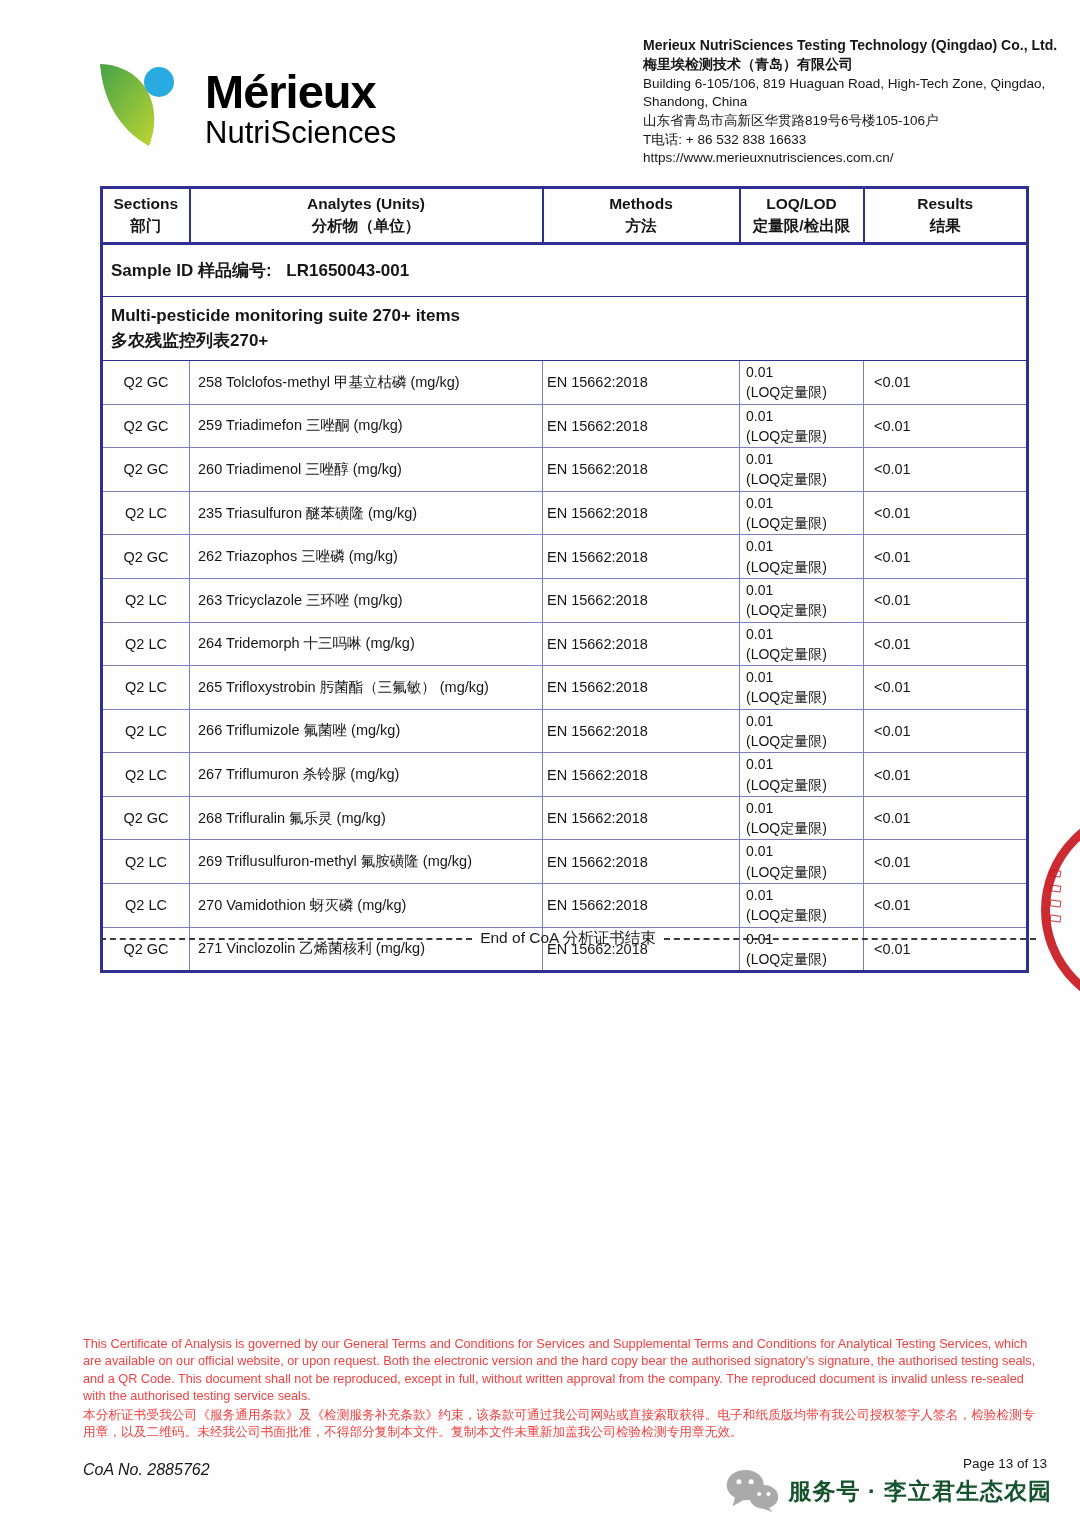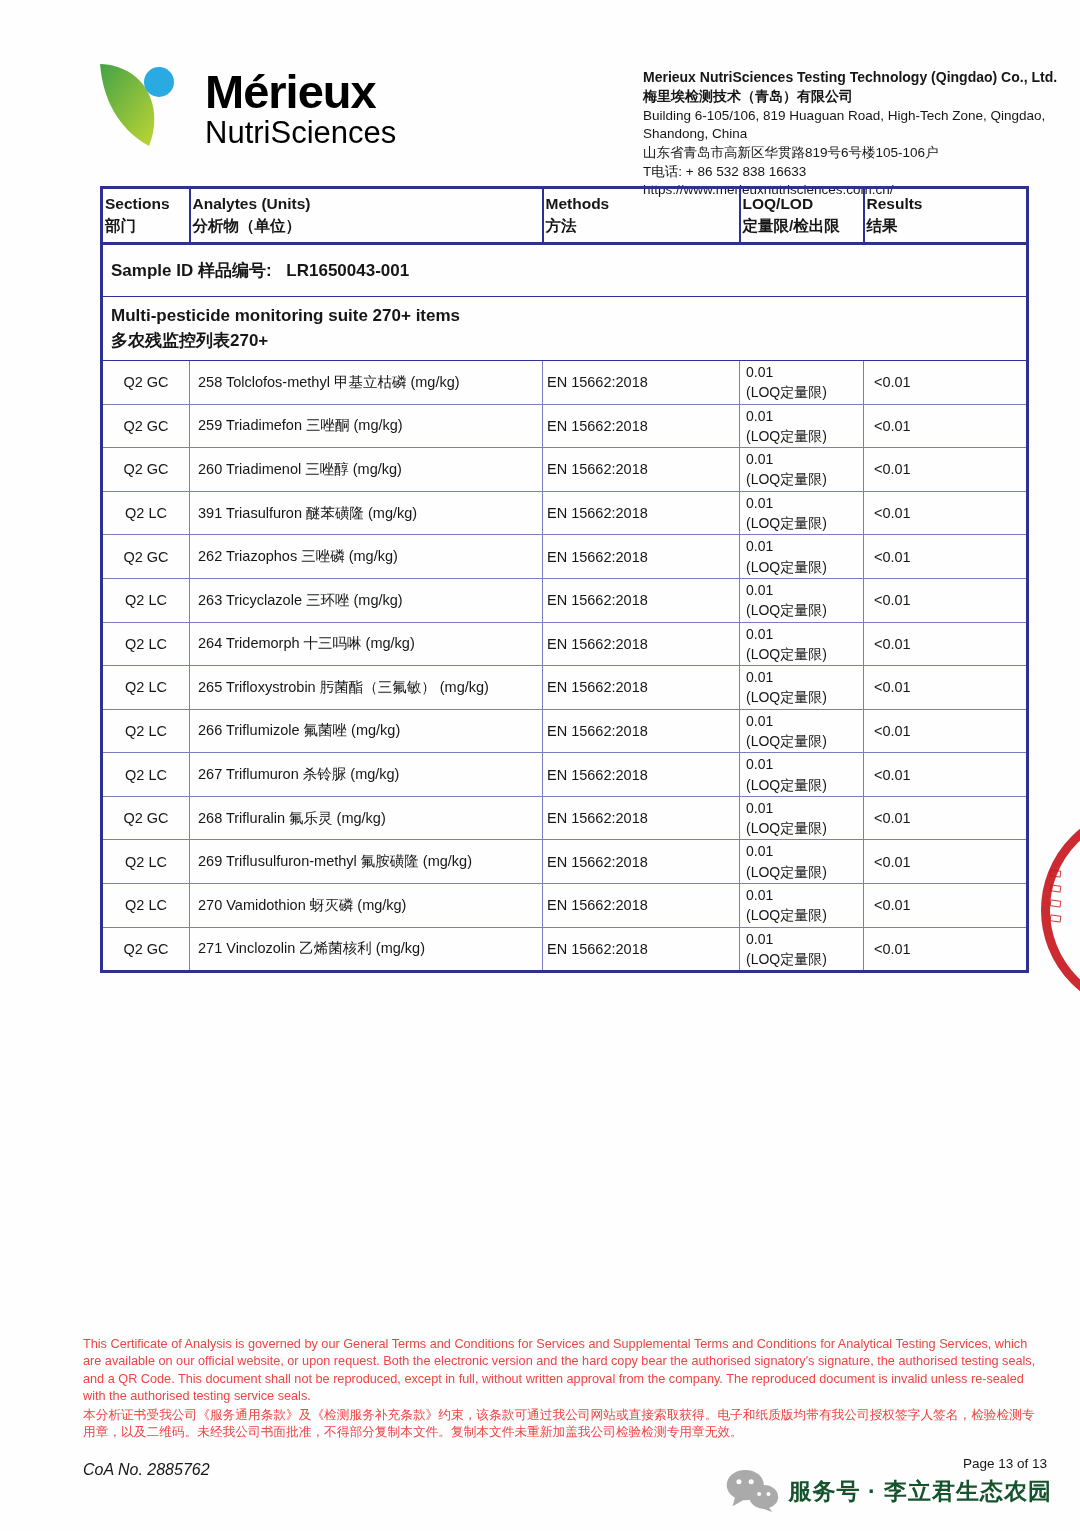--- a/index.html
+++ b/index.html
@@ -9,38 +9,38 @@
   }
   .page{position:absolute;inset:0;background:#fefefe;overflow:hidden;}
 
   
   .logo{position:absolute;left:93px;top:56px;display:flex;align-items:flex-start;}
   .logo-mark{width:92px;height:100px;position:relative;flex:0 0 auto;}
   .logo-text{margin-left:20px;margin-top:12px;color:#000000;}
   .brand{font-size:47px;font-weight:bold;line-height:1;letter-spacing:-1px;}
   .subbrand{font-size:31px;line-height:1.15;letter-spacing:0px;}
 
-  .company{position:absolute;left:643px;top:36px;width:420px;font-size:13.5px;line-height:1.38;margin-top:32px;}
+  .company{position:absolute;left:643px;top:36px;width:420px;font-size:13.5px;line-height:1.38;}
   .company .b{font-weight:bold;font-size:14px;}
 
   
   .coa-table{
     position:absolute;left:100px;top:186px;width:926px;
     border-collapse:collapse;table-layout:fixed;
     font-size:14.5px;
   }
   .coa-table col.c1{width:88px;}
   .coa-table col.c2{width:353px;}
   .coa-table col.c3{width:197px;}
   .coa-table col.c4{width:124px;}
   .coa-table col.c5{width:164px;}
   .coa-table{border:3px solid #2e3192;}
   .coa-table th{
     border:2px solid #2e3192;border-bottom:3px solid #2e3192;
-    font-size:15.5px;font-weight:bold;text-align:left;vertical-align:middle;
+    font-size:15.5px;font-weight:bold;text-align:center;vertical-align:middle;
     padding:4px 2px;height:42px;line-height:1.45;
   }
   .coa-table td{border:1.5px solid #7b7ebc;vertical-align:middle;}
   .row-span td{
     border-left:3px solid #2e3192;border-right:3px solid #2e3192;
     border-top:1.5px solid #2e3192;border-bottom:1.5px solid #2e3192;
     padding:6px 8px;font-weight:bold;
   }
   .sample-row td{font-size:17px;height:33px;}
   .section-row td{font-size:17px;line-height:1.5;height:40px;}
@@ -190,21 +190,21 @@
       <td class="c-method">EN 15662:2018</td>
       <td class="c-loq">
         <div>0.01</div>
         <div>(LOQ定量限)</div>
       </td>
       <td class="c-result">&lt;0.01</td>
     </tr>
 
     <tr>
       <td class="c-sec">Q2 LC</td>
-      <td class="c-analyte">391 Triasulfuron 醚苯磺隆 (mg/kg)</td>
+      <td class="c-analyte">235 Triasulfuron 醚苯磺隆 (mg/kg)</td>
       <td class="c-method">EN 15662:2018</td>
       <td class="c-loq">
         <div>0.01</div>
         <div>(LOQ定量限)</div>
       </td>
       <td class="c-result">&lt;0.01</td>
     </tr>
 
     <tr>
       <td class="c-sec">Q2 GC</td>
@@ -311,20 +311,25 @@
       <td class="c-method">EN 15662:2018</td>
       <td class="c-loq">
         <div>0.01</div>
         <div>(LOQ定量限)</div>
       </td>
       <td class="c-result">&lt;0.01</td>
     </tr>
   </tbody>
   </table>
 
+  <div class="endline">
+    <div class="dash"></div>
+    <div class="label">End of CoA 分析证书结束</div>
+    <div class="dash"></div>
+  </div>
 
   <div class="seal"></div>
   <div class="seal-marks">
     <span></span>
       <span></span>
       <span></span>
       <span></span>
   </div>
 
   <div class="legal">

